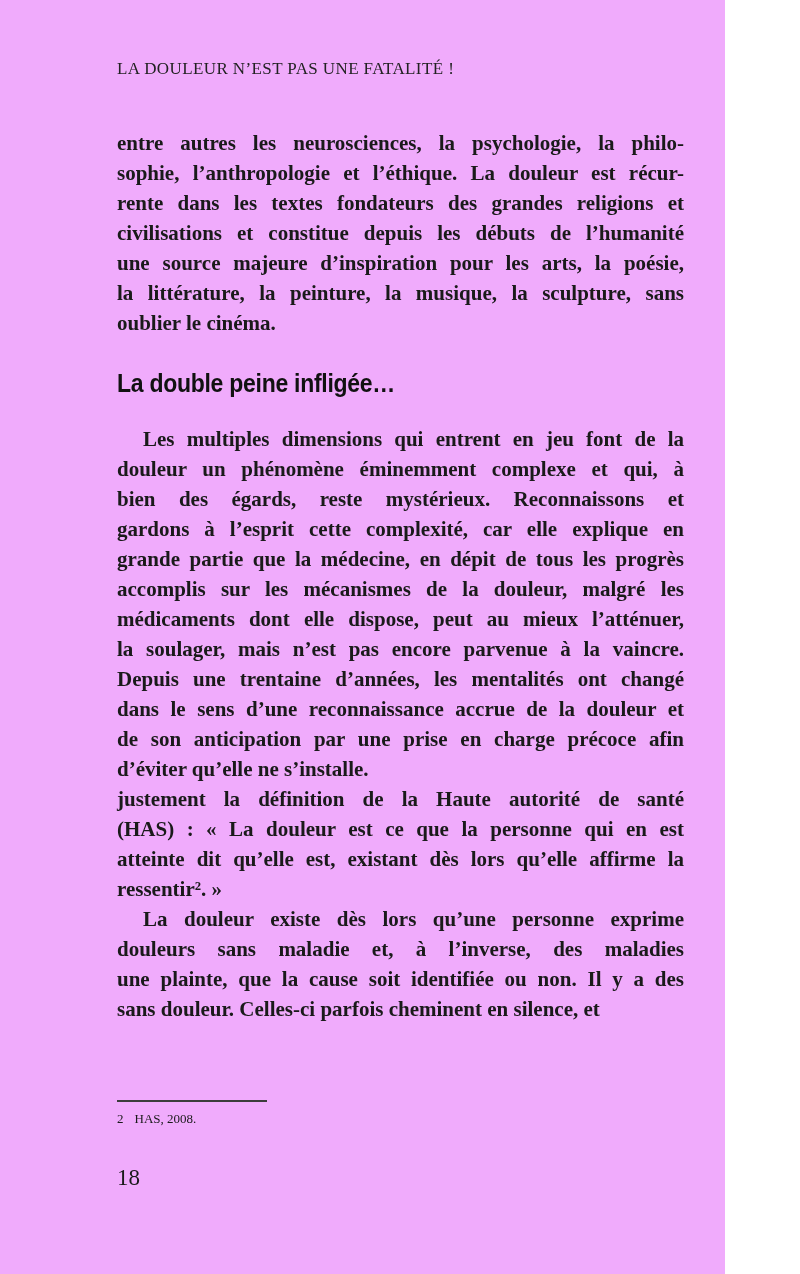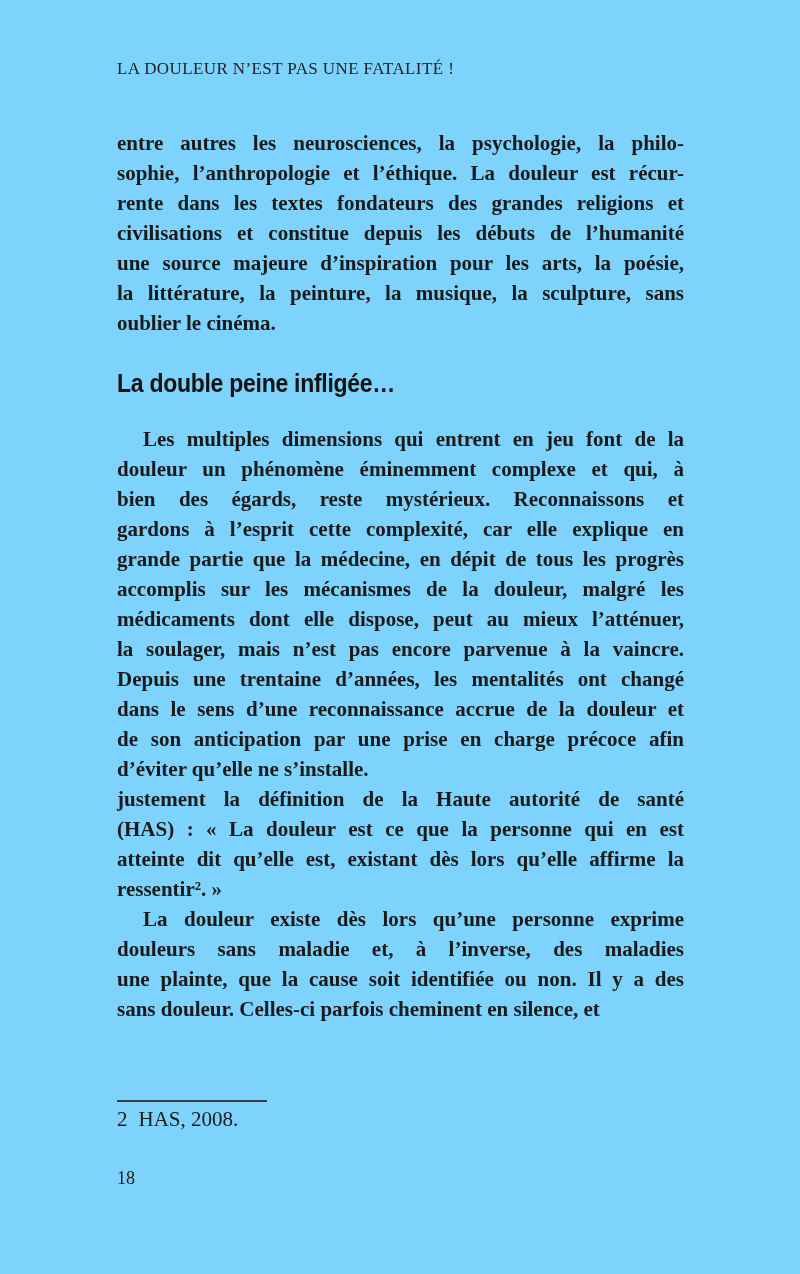--- a/index.html
+++ b/index.html
@@ -2,23 +2,23 @@
 <html lang="fr"><head>
 <meta charset="utf-8">
 <style>
   html, body {
     margin: 0;
     padding: 0;
     background: #ffffff;
   }
   .page {
     position: relative;
-    width: 800px;
+    width: 725px;
     height: 1274px;
-    background: #7dd3fc;
+    background: #f0abfc;
     font-family: "Liberation Serif", "DejaVu Serif", serif;
     color: #1a1a1a;
     overflow: hidden;
   }
   .running-header {
     position: absolute;
     left: 117px;
     top: 59px;
     width: 567px;
     font-size: 17px;
@@ -68,32 +68,32 @@
     top: 1100px;
     width: 567px;
   }
   .footnote-rule {
     width: 150px;
     border-top: 2px solid #3c3c3c;
     height: 0;
   }
   .footnote-line {
     margin-top: 7px;
-    font-size: 21px;
+    font-size: 13px;
     line-height: 20px;
     color: #1a1a1a;
   }
   .fn-marker {
     margin-right: 11px;
   }
   .page-number {
     position: absolute;
     left: 117px;
     top: 1164px;
-    font-size: 18px;
+    font-size: 23px;
     line-height: 28px;
     color: #1a1a1a;
   }
 </style>
 </head>
 <body>
 
 <div class="page">
 
   <div class="running-header">LA DOULEUR N’EST PAS UNE FATALITÉ !</div>

